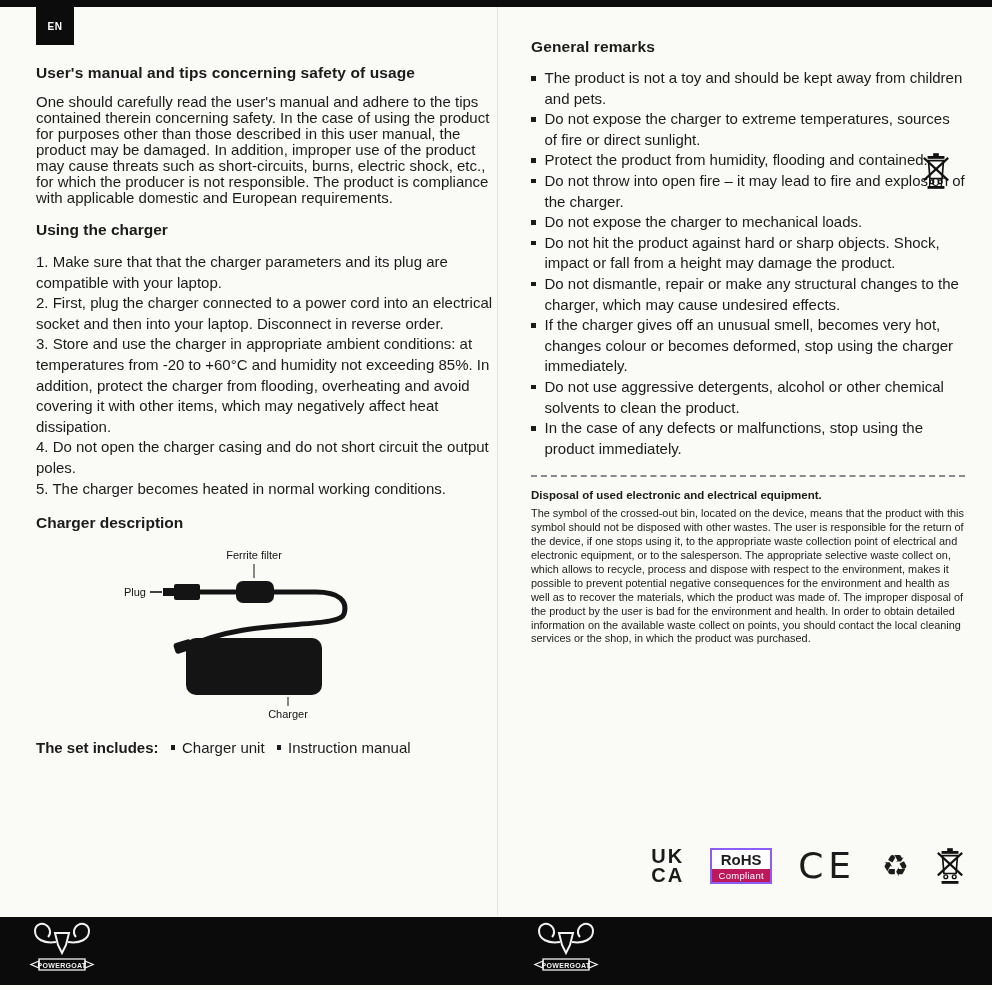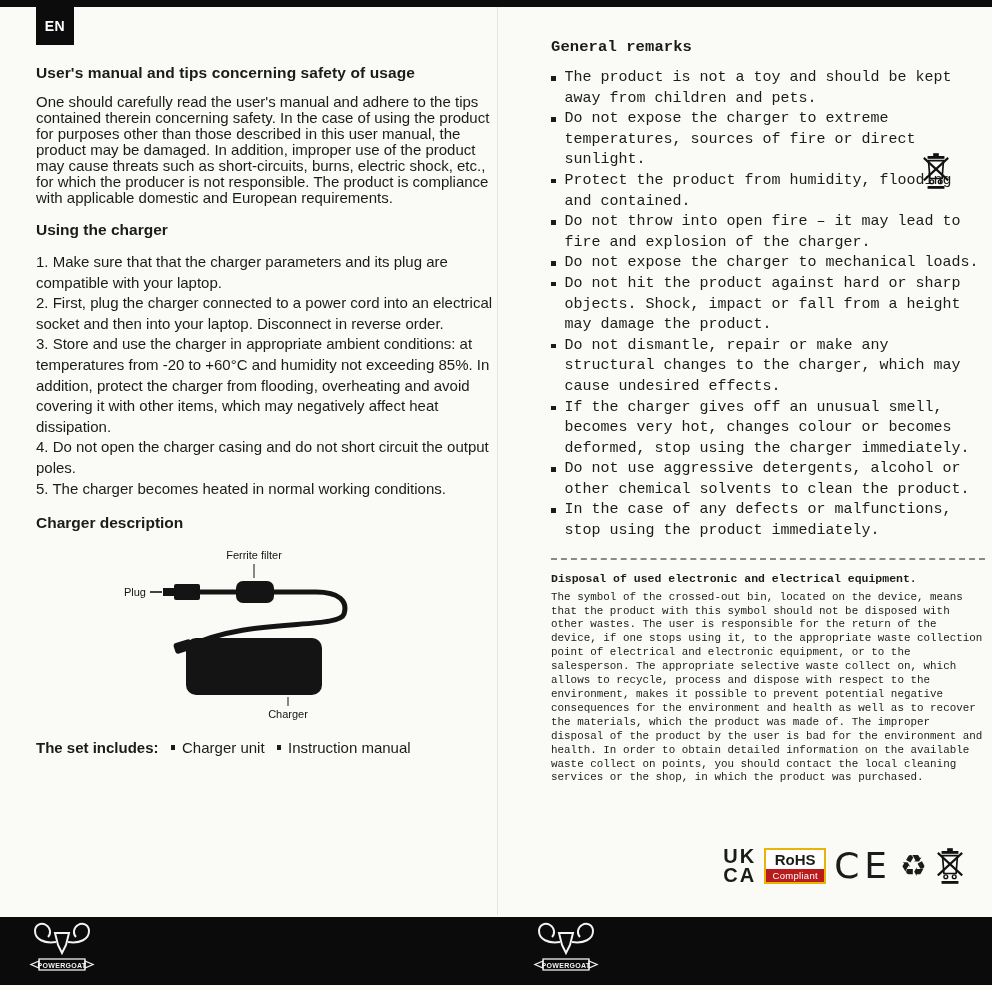--- a/index.html
+++ b/index.html
@@ -8,26 +8,26 @@
     font-family:"Liberation Sans","DejaVu Sans",sans-serif;
     background:#fafaf7;
     color:#1b1b1b;
     position:relative;
     overflow:hidden;
   }
   .top-strip { position:absolute; top:0; left:0; right:0; height:7px; background:#0c0c0c; }
   .lang-badge {
     position:absolute; left:36px; top:7px; width:38px; height:38px;
     background:#0c0c0c; color:#fff; display:flex; align-items:center; justify-content:center;
-    font-size:14px; font-weight:bold; letter-spacing:.5px;
+    font-size:10px; font-weight:bold; letter-spacing:.5px;
   }
   .fold-line { position:absolute; left:497px; top:7px; height:908px; width:1px; background:#e3e3e0; }
 
   .col-left  { position:absolute; left:36px;  top:64px; width:458px; }
-  .col-right { position:absolute; left:551px; top:38px; width:434px;font-family:Liberation Mono, monospace; }
+  .col-right { position:absolute; left:531px; top:38px; width:434px; }
 
   .sec-heading { font-size:15.5px; font-weight:bold; margin-bottom:12px; letter-spacing:.1px; }
   .sub-heading { font-size:15.5px; font-weight:bold; margin:15px 0 13px; }
   .para { font-size:15px; line-height:16px; }
   .num-item { font-size:15px; line-height:20.6px; }
 
   .blist { display:flex; flex-direction:column; }
   .bullet { display:flex; gap:9px; font-size:15px; line-height:20.6px; }
   .sq { flex:0 0 auto; width:4.5px; height:4.5px; background:#1b1b1b; }
   .bullet .sq { margin-top:8px; }
@@ -38,26 +38,26 @@
 
   .diagram { display:block; margin:6px 0 0 0; }
   .diagram text { font-size:11px; fill:#141414; font-family:"Liberation Sans",sans-serif; }
 
   .set-line { display:flex; align-items:flex-end; gap:12px; font-size:15px; margin-top:16px; }
   .set-label { font-weight:bold; }
   .set-item { display:flex; align-items:center; gap:7px; }
 
   .marks-row {
     position:absolute; left:531px; top:845px; width:434px;
-    display:flex; align-items:center; justify-content:flex-end; gap:8px;
+    display:flex; align-items:center; justify-content:flex-end; gap:26px;
   }
   .ukca { font-weight:bold; font-size:20px; line-height:19px; letter-spacing:2px; text-align:center; }
-  .rohs { border:2px solid #eab308; text-align:center; min-width:62px; background:#fff; }
+  .rohs { border:2px solid #8b5cf6; text-align:center; min-width:62px; background:#fff; }
   .rohs-top { font-size:15px; font-weight:bold; line-height:19px; padding:0 5px; }
-  .rohs-sub { background:#b91c1c; color:#fff; font-size:9.5px; line-height:13px; padding:0 3px; letter-spacing:.3px; }
+  .rohs-sub { background:#be185d; color:#fff; font-size:9.5px; line-height:13px; padding:0 3px; letter-spacing:.3px; }
   .ce { font-size:36px; letter-spacing:5px; font-family:"DejaVu Sans",sans-serif; }
   .recycle { font-size:30px; line-height:30px; font-family:"DejaVu Sans",sans-serif; }
 
   .weee-remark { position:absolute; left:921px; top:152px; }
 
   .footer-bar { position:absolute; left:0; right:0; top:917px; height:68px; background:#0b0b0b; }
   .pg-logo { position:absolute; top:3px; width:72px; height:62px; }
   .pg-logo.pos1 { left:26px; }
   .pg-logo.pos2 { left:530px; }
   .pg-logo text { font-size:7px; font-weight:bold; fill:#f2f2f2; letter-spacing:.3px; font-family:"Liberation Sans",sans-serif; }

